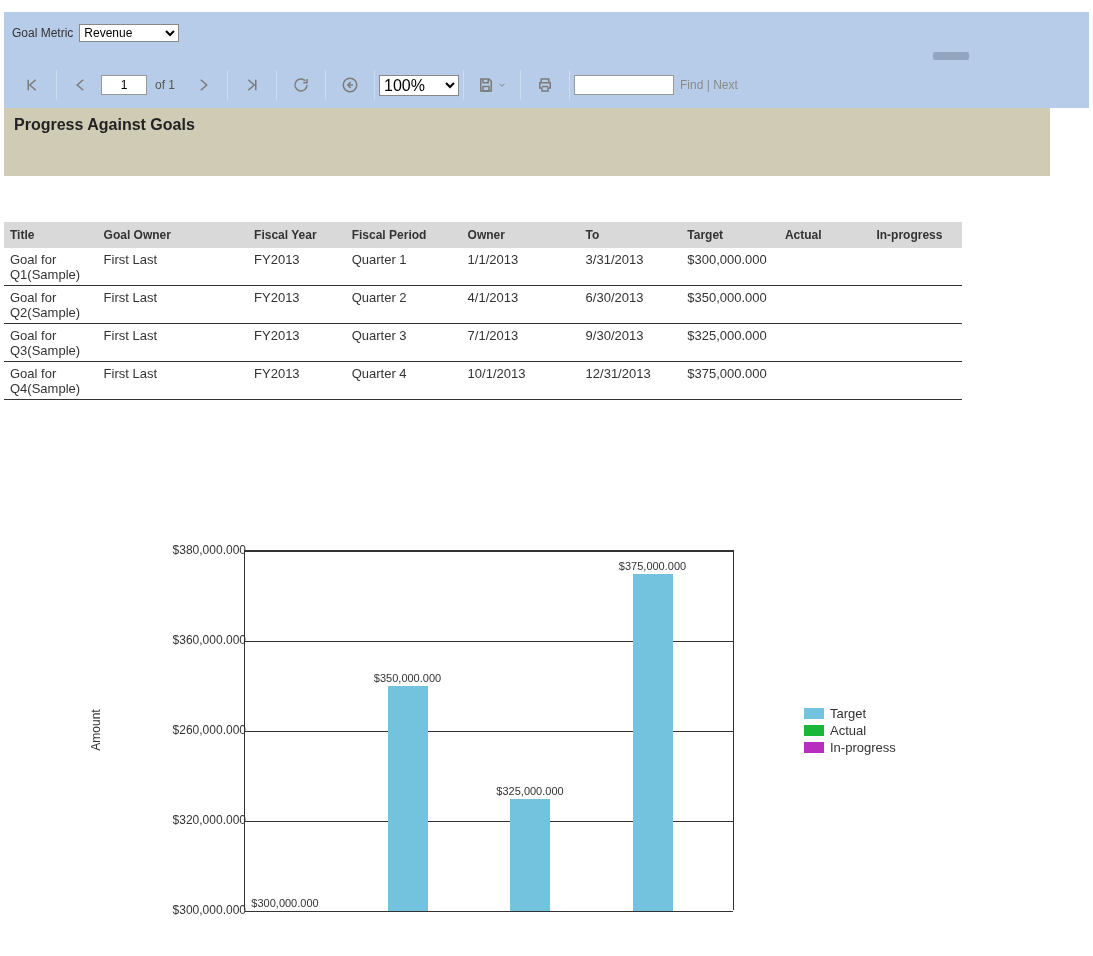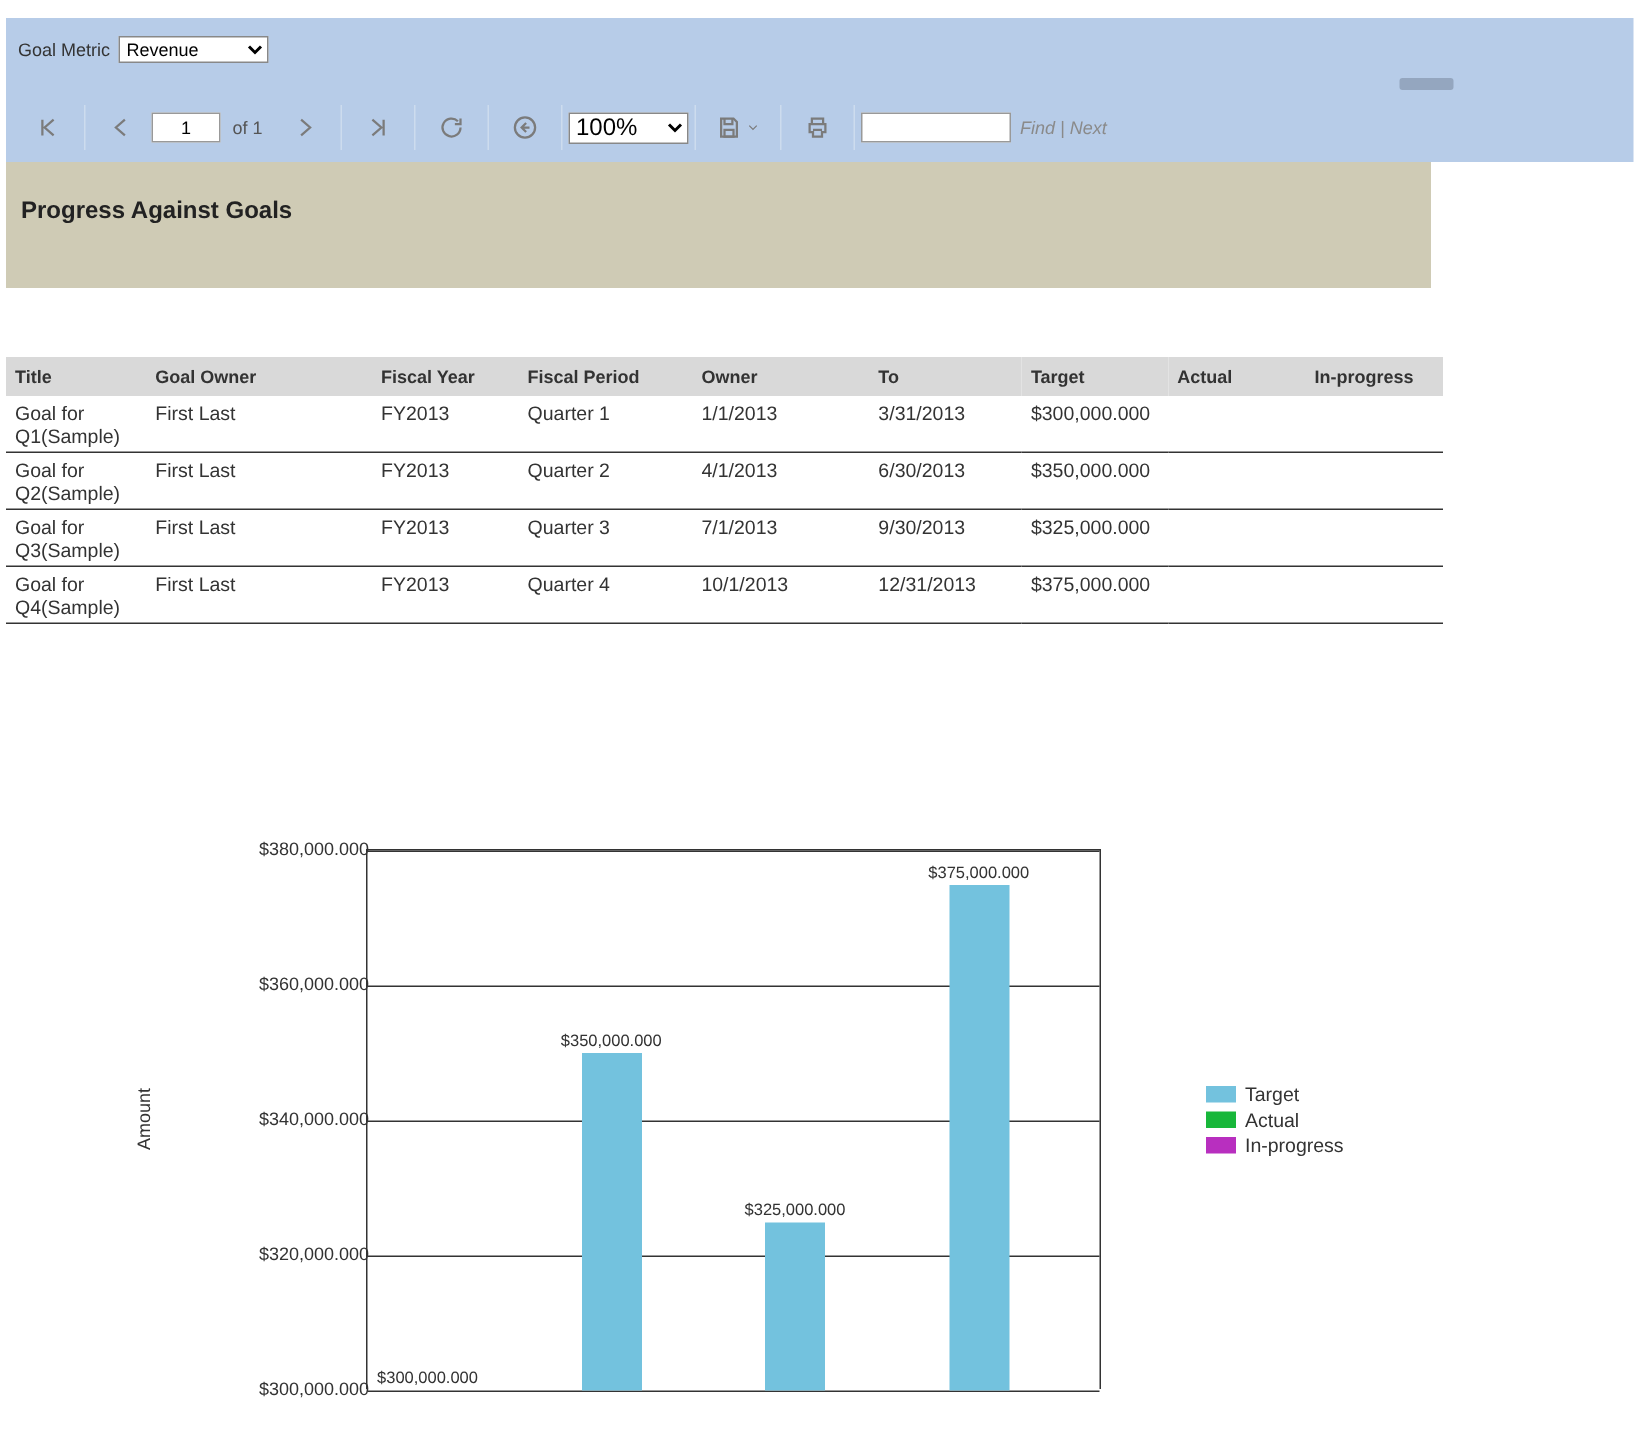--- a/index.html
+++ b/index.html
@@ -95,27 +95,26 @@
     font-size: 12px;
     border: 1px solid #999;
     padding: 2px 4px;
     background: #fff;
   }
   .find-next {
     font-size: 12px;
     color: #8a8a8a;
     margin-left: 6px;
     cursor: pointer;
-    font-style: italic;
   }
   .report-header {
     background: #cfcbb5;
     margin: 0 4px;
-    padding: 24px 10px 42px 10px;
-    width: 950px;
+    padding: 8px 10px 42px 10px;
+    width: 1046px;
   }
   .report-header h2 {
     margin: 0;
     font-size: 16px;
     font-weight: bold;
     color: #222;
   }
   .table-wrap { margin: 46px 4px 0 4px; width: 958px; }
   table { border-collapse: collapse; width: 100%; font-size: 13px; }
   thead th {
@@ -350,21 +349,21 @@
           <div class="bar" style="left: 142.5px; top: 135px; height: 225px; background: rgb(115, 194, 222);"></div>
           <div class="bar-label" style="left: 162.5px; top: 133px;">$350,000.000</div>
           <div class="bar" style="left: 265px; top: 247.5px; height: 112.5px; background: rgb(115, 194, 222);"></div>
           <div class="bar-label" style="left: 285px; top: 245.5px;">$325,000.000</div>
           <div class="bar" style="left: 387.5px; top: 22.5px; height: 337.5px; background: rgb(115, 194, 222);"></div>
           <div class="bar-label" style="left: 407.5px; top: 20.5px;">$375,000.000</div>
         </div>
       <div id="ticks">
           <div class="tick-label" style="top: 370px;">$300,000.000</div>
           <div class="tick-label" style="top: 280px;">$320,000.000</div>
-          <div class="tick-label" style="top: 190px;">$340,000.000</div>
+          <div class="tick-label" style="top: 190px;">$260,000.000</div>
           <div class="tick-label" style="top: 100px;">$360,000.000</div>
           <div class="tick-label" style="top: 10px;">$380,000.000</div>
         </div>
     </div>
     <div class="legend" id="legend">
         <div class="legend-row">
           <div class="swatch" style="background: rgb(115, 194, 222);"></div>
           <span>Target</span>
         </div>
         <div class="legend-row">

